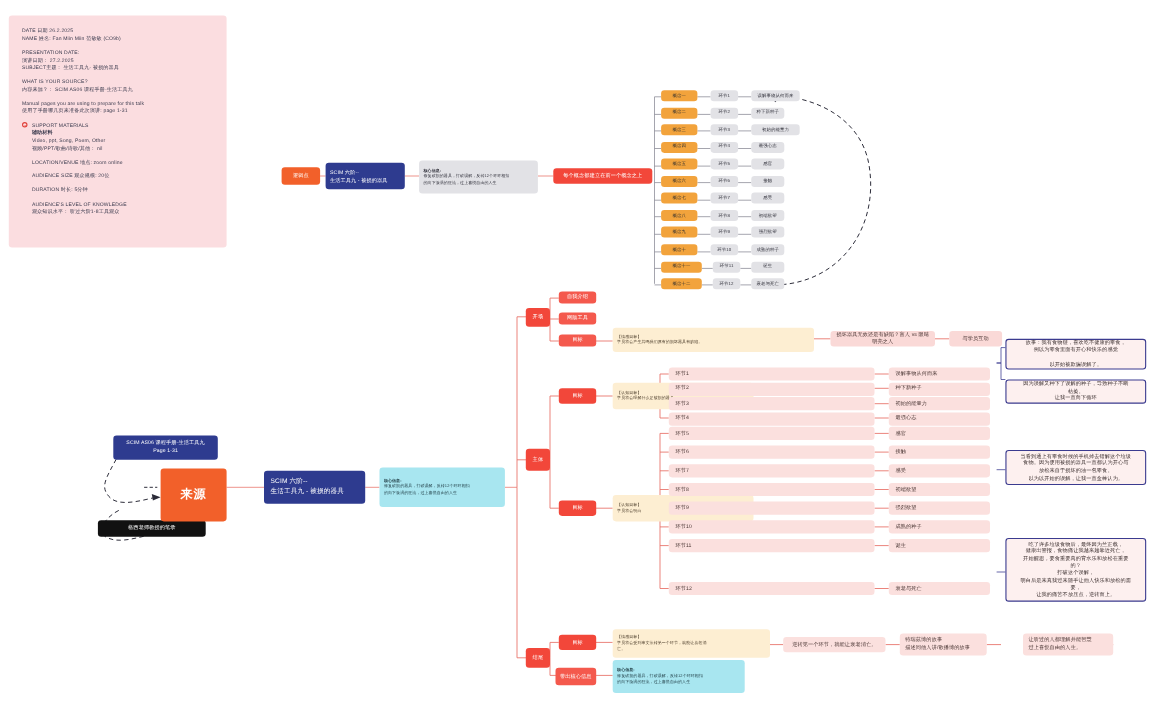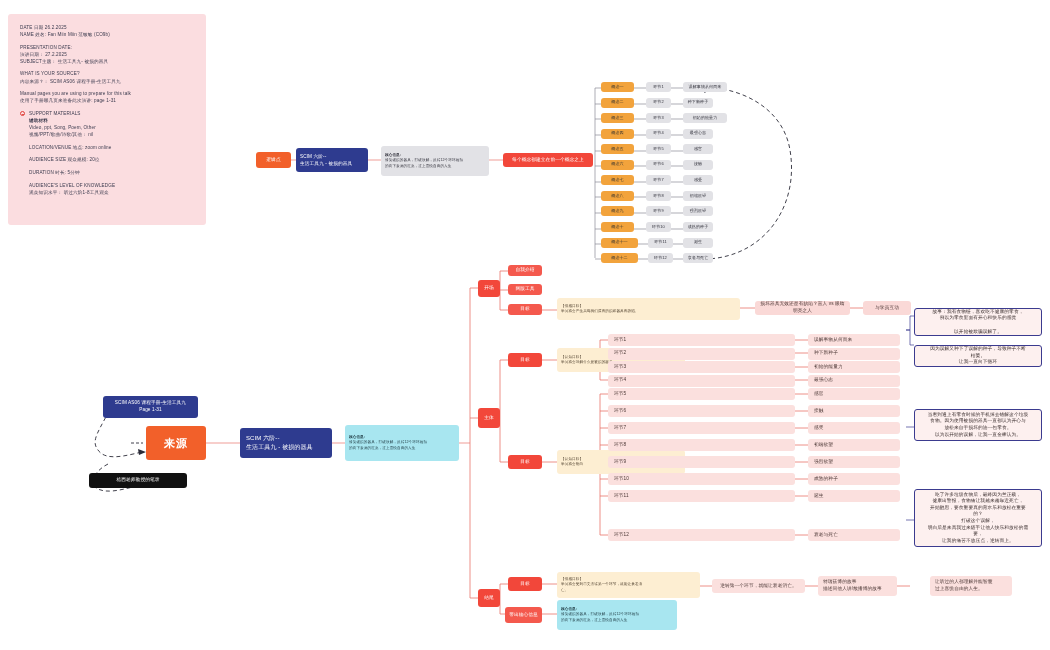--- a/index.html
+++ b/index.html
@@ -282,21 +282,21 @@
       <div class="abs node n-amber center" style="left: 601px; top: 253.05px; width: 37px; height: 10px; font-size: 4px;">概念十二</div>
       <div class="abs node n-grey center" style="left: 648px; top: 253.05px; width: 25px; height: 10px; font-size: 4px;">环节12</div>
       <div class="abs node n-grey center" style="left: 683px; top: 253.05px; width: 30px; height: 10px; font-size: 4px;">衰老与死亡</div>
     </div>
 
   <div class="abs node n-navy center" style="left:103px;top:396px;width:95px;height:22px;line-height:6.6px;">SCIM AS06 课程手册-生活工具九
 Page 1-31</div>
 
   <div class="abs node n-black center" style="left:89px;top:473px;width:98px;height:15px;">格西老师教授的笔录</div>
 
-  <div class="abs node n-orange center big" style="left:146px;top:426px;width:60px;height:34px;">来源</div>
+  <div class="abs node n-orange center big" style="left:146px;top:426px;width:60px;height:48px;">来源</div>
 
   <div class="abs node n-navy" style="left:240px;top:428px;width:92px;height:30px;font-size:6px;line-height:9px;padding-left:6px;">SCIM 六阶--
 生活工具九 - 被损的器具</div>
 
   <div class="abs node n-cyan" style="left:345px;top:425px;width:114px;height:36px;flex-direction:column;align-items:flex-start;justify-content:center;">
     <div class="xs" style="font-weight:bold;">核心信息:</div>
     <div class="xs" style="white-space:pre-line;">修复破损的器具，打破误解，反转12个环环相扣
 的向下漩涡的狂流，过上喜悦自由的人生</div>
   </div>
 

